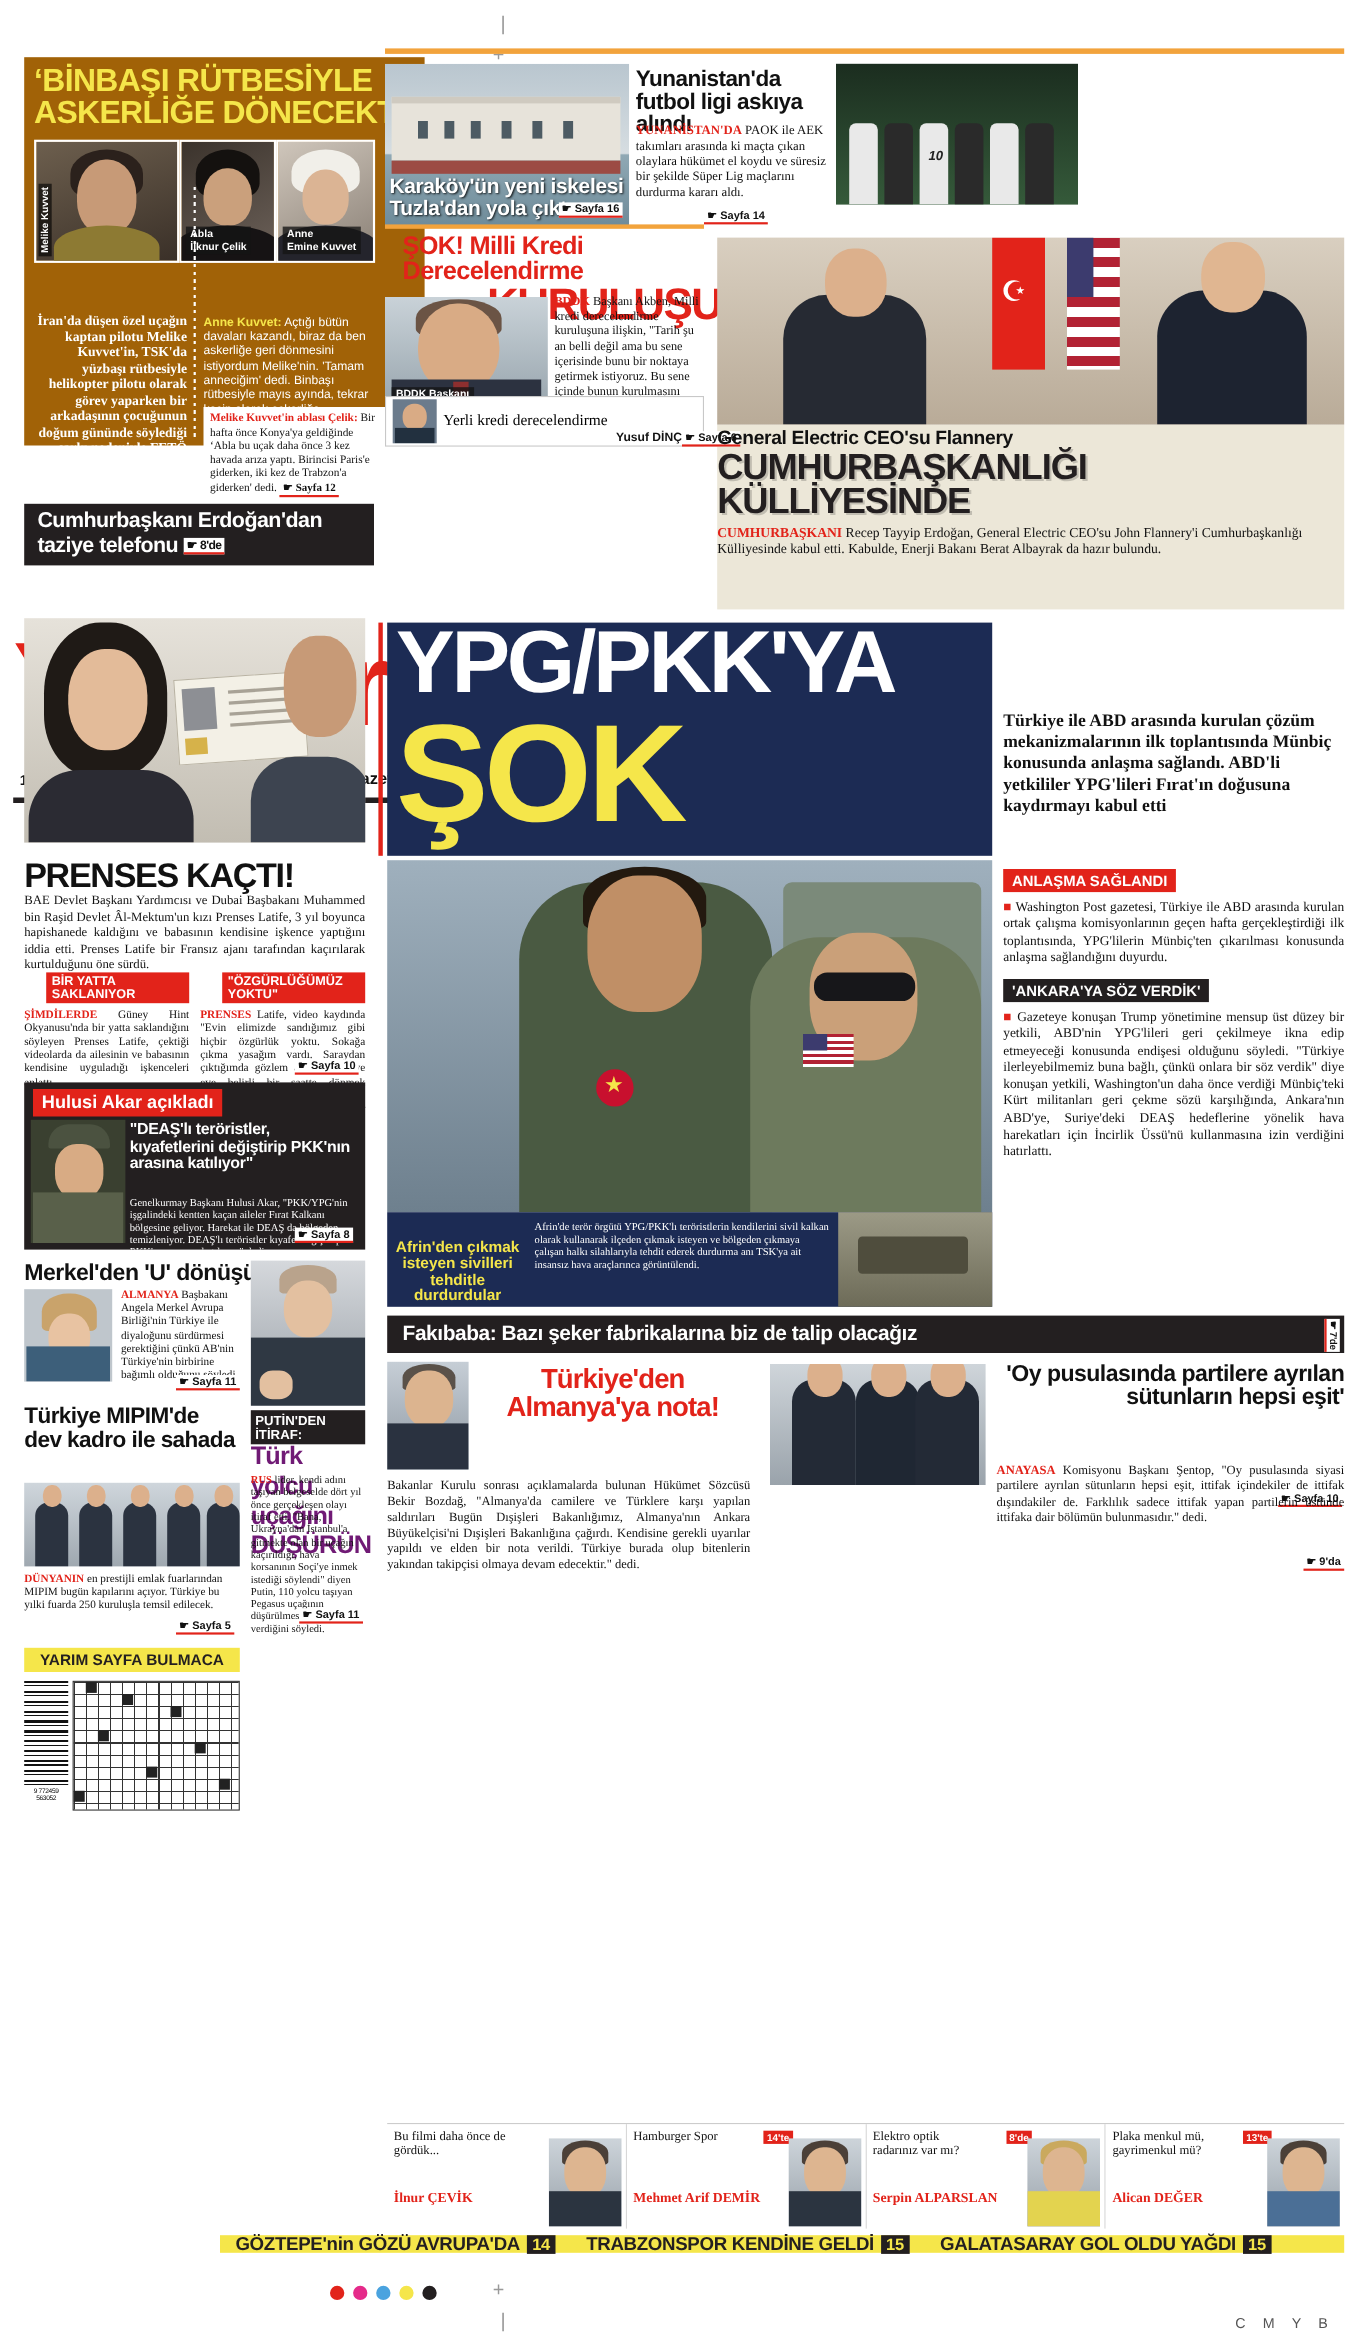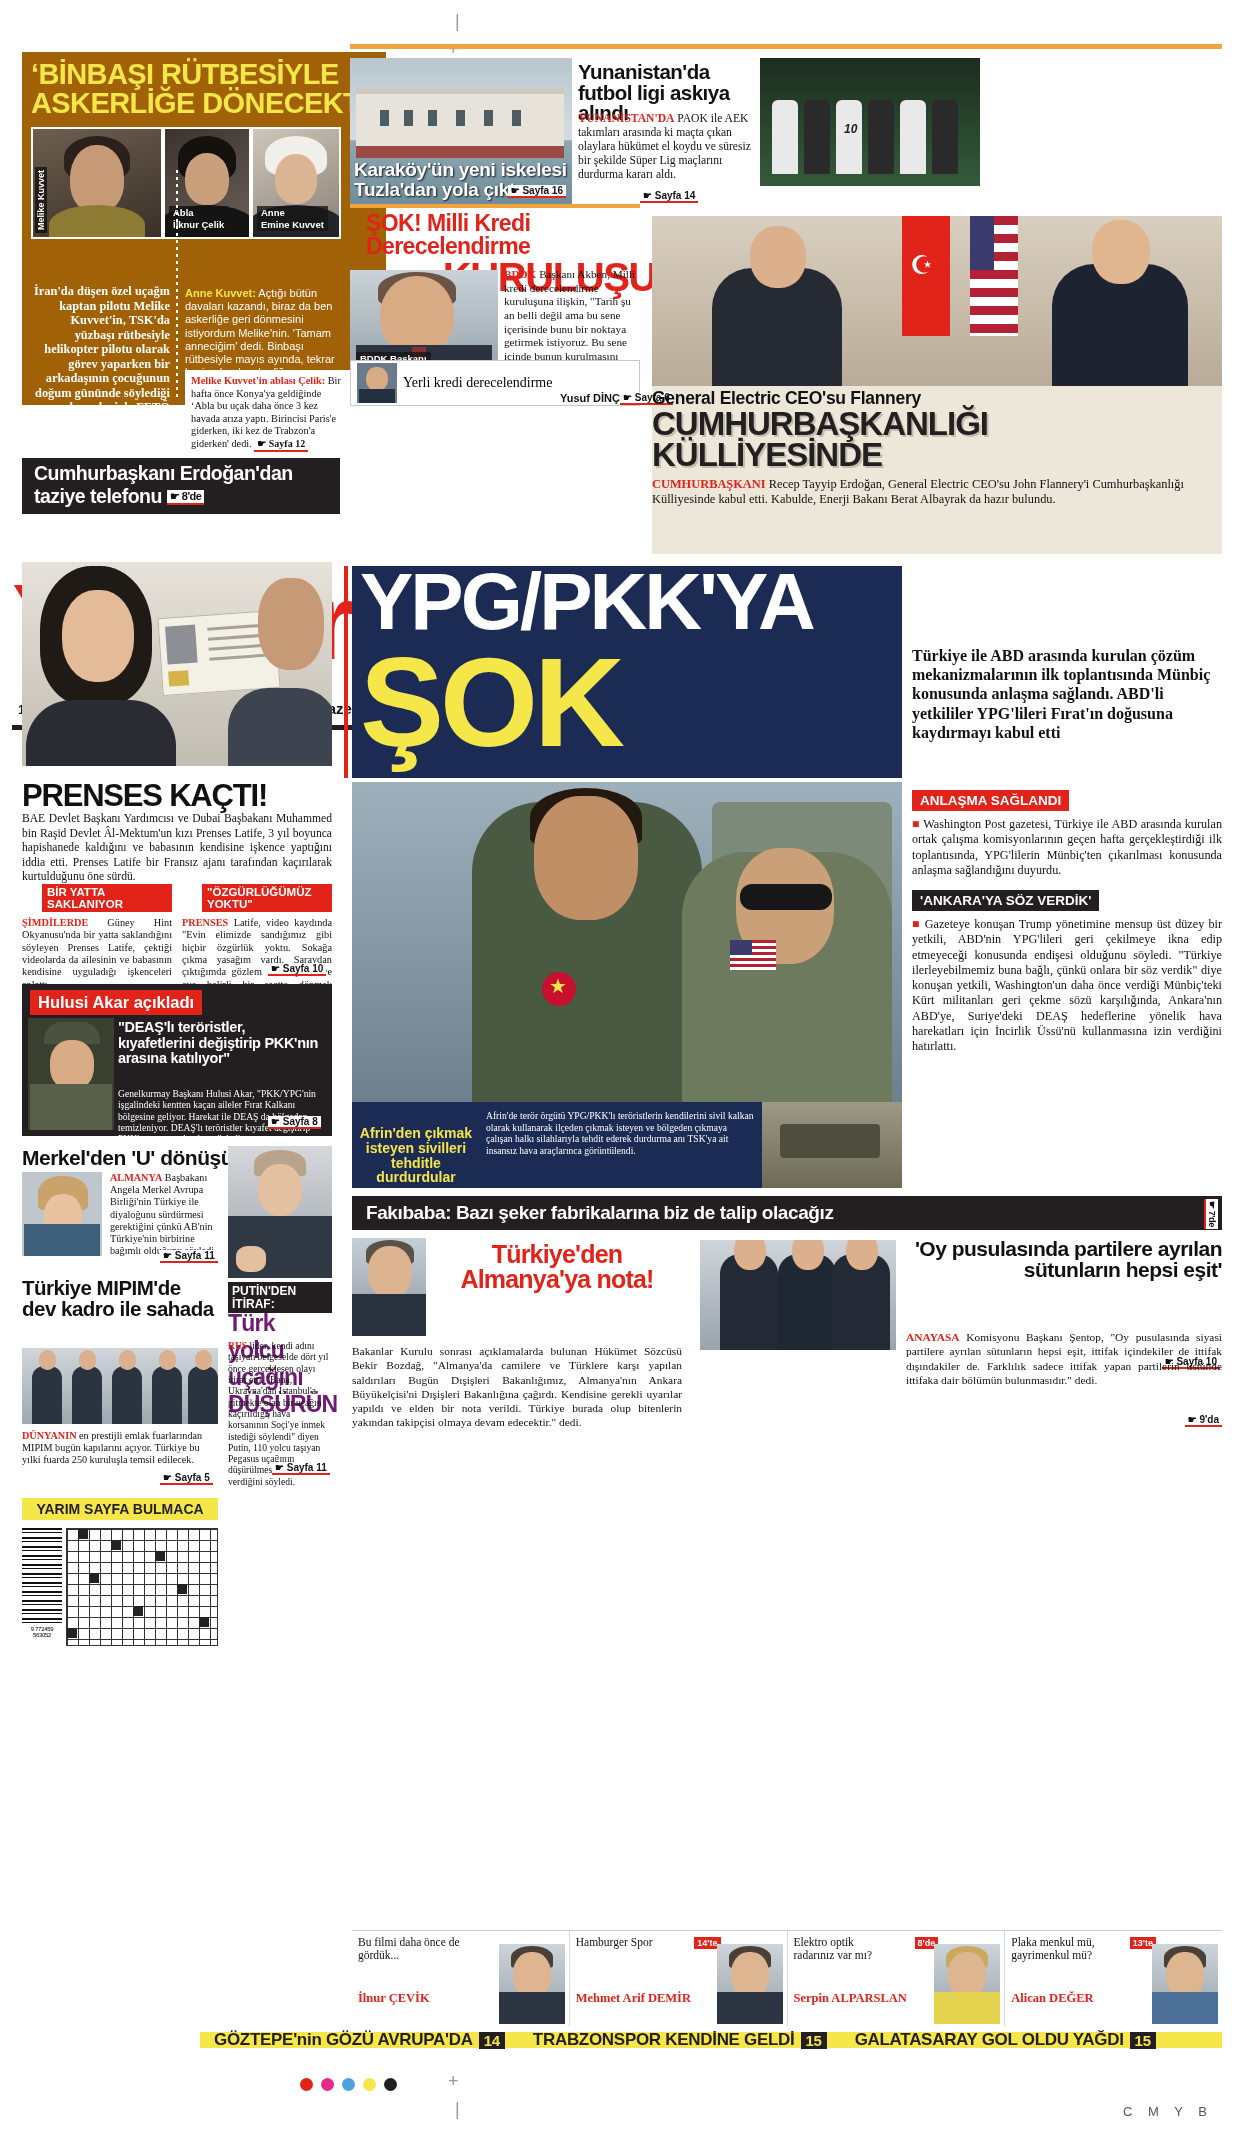--- a/index.html
+++ b/index.html
@@ -137,21 +137,21 @@
   #yerli-box .av { width: 40px; height: 40px; background: #6b7b8c; position: relative; overflow: hidden; flex: 0 0 auto;}
   #yerli-box .av::before { content:''; position:absolute; left:9px; top:4px; width:22px; height:24px; border-radius:46%; background:#d9ab85;}
   #yerli-box .av::after  { content:''; position:absolute; left:2px; bottom:0; width:36px; height:14px; background:#22303f;}
   #yerli-box .t { font-family:"Liberation Serif", serif; font-size:14px; line-height:1.08; }
 
   
   #yunan-photo {
     position: absolute; left: 760px; top: 58px; width: 220px; height: 128px; overflow: hidden;
     background: linear-gradient(#1b2d1f,#355a3a);
   }
-  #yunan-photo .ply { position: absolute; bottom: 12px; width: 26px; height: 74px; background: #e9e9e9; border-radius: 6px 6px 0 0; }
+  #yunan-photo .ply { position: absolute; bottom: 0; width: 26px; height: 74px; background: #e9e9e9; border-radius: 6px 6px 0 0; }
   #yunan-photo .ply.b { background: #2a2a2a; }
   #yunan-photo .num { position:absolute; color:#222; font-size:12px; font-weight:bold; top:22px; }
   #yunan-head {
     position: absolute; left: 578px; top: 62px; width: 176px;
     font-weight: bold; font-size: 20.5px; line-height: 1.0; color: #111; letter-spacing: -0.5px;
   }
   #yunan-body {
     position: absolute; left: 578px; top: 112px; width: 176px;
     font-family: "Liberation Serif", serif; font-size: 11.6px; line-height: 1.21; color: #111;
   }

